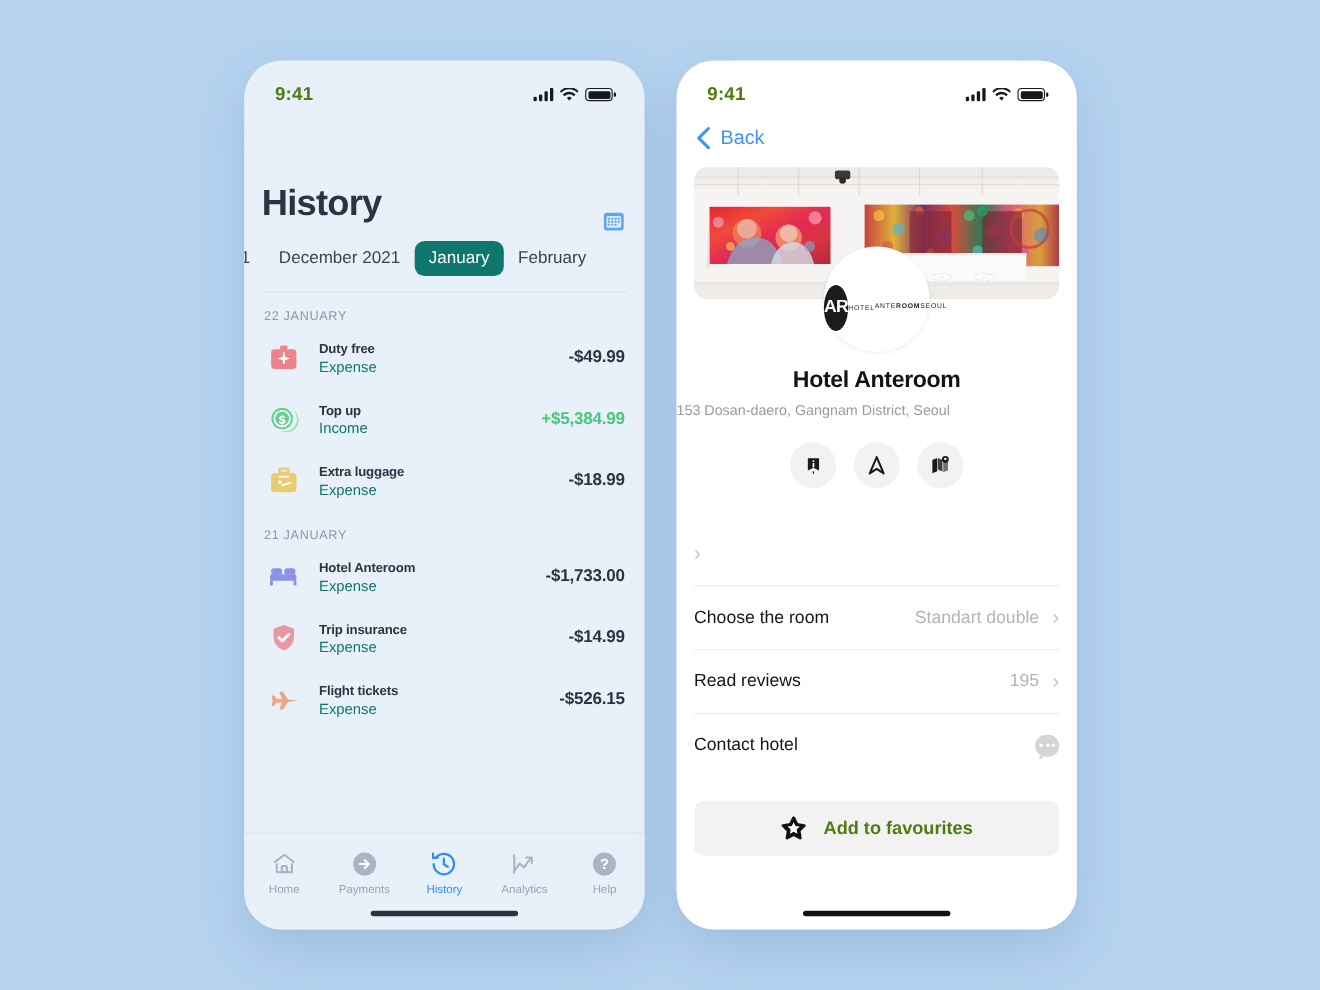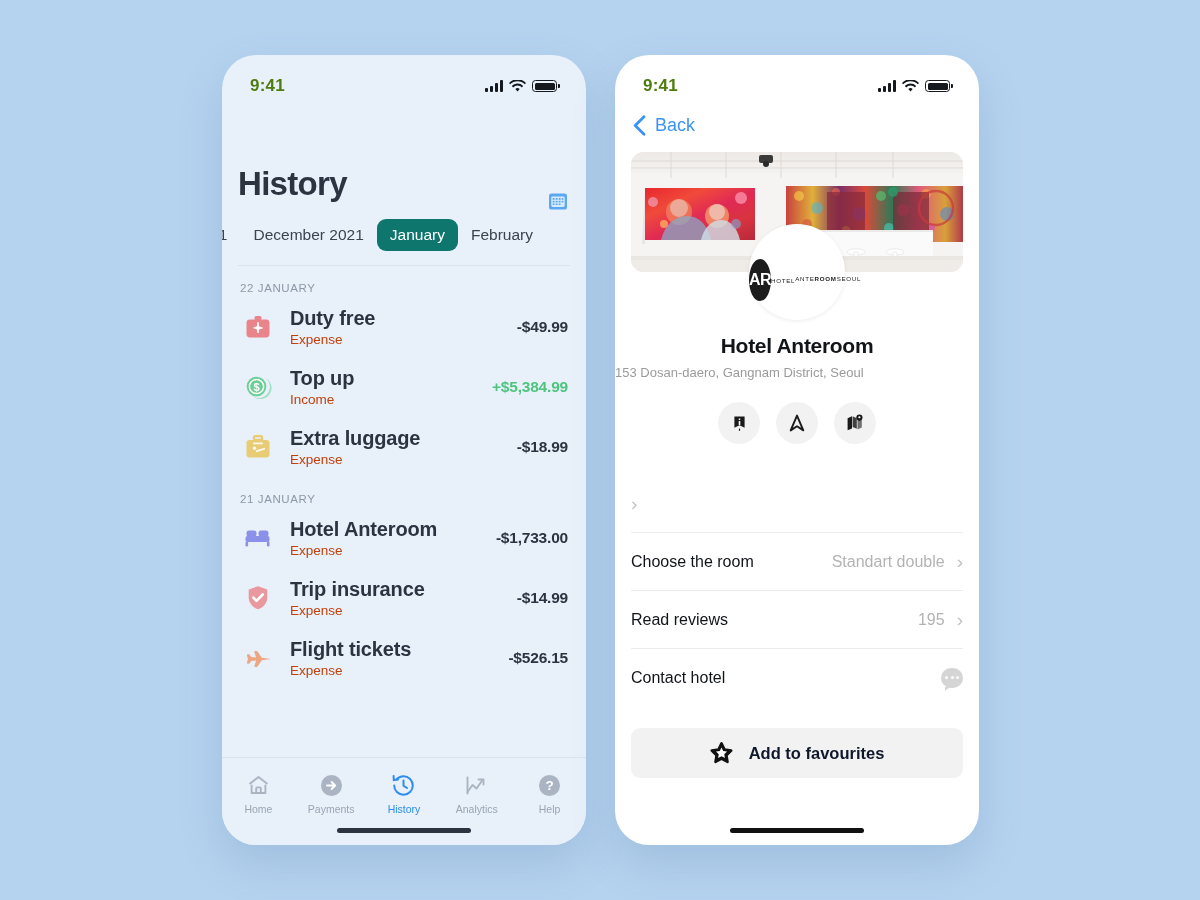--- a/index.html
+++ b/index.html
@@ -61,22 +61,22 @@
   
   .tx-scroll { padding: 0 18px; }
   .day-label {
     font-size: 11.5px; letter-spacing: .6px; color: #8d98a7;
     padding: 16px 0 3px 0; font-weight: 400;
   }
   .tx-row { display: flex; align-items: center; padding: 10px 0; min-height: 56px; }
   .tx-ico { width: 36px; height: 36px; flex: 0 0 36px; margin-right: 14px;
             display: flex; align-items: center; justify-content: center; }
   .tx-mid { flex: 1 1 auto; min-width: 0; }
-  .tx-name { font-size: 20px; font-weight: 700; color: #2b3440; letter-spacing: -.15px; }
-  .tx-type { font-size: 13.5px; color: #c2410c; margin-top: 2px; }
+  .tx-name { font-size: 12px; font-weight: 700; color: #2b3440; letter-spacing: -.15px; }
+  .tx-type { font-size: 13.5px; color: #0f766e; margin-top: 2px; }
   .tx-amt { font-size: 15.5px; font-weight: 700; color: #2b3440; letter-spacing: -.2px; white-space: nowrap; }
   .tx-amt.income { color: #4ec47f; }
 
   
   .tabbar {
     position: absolute; left: 0; right: 0; bottom: 0; height: 88px;
     background: #e8f0fa; border-top: 1px solid #dae4f0;
     display: flex; align-items: flex-start; padding-top: 14px;
   }
   .tab { flex: 1; display: flex; flex-direction: column; align-items: center; gap: 5px; }
@@ -145,21 +145,21 @@
   .dots-btn i { width: 3px; height: 3px; border-radius: 50%; background: #fff; display: block; }
   .dots-btn::after {
     content: ""; position: absolute; left: 4px; bottom: -3px;
     border-left: 5px solid #d5d5d5; border-bottom: 4px solid transparent;
   }
   .fav-btn {
     margin: 22px 16px 0 16px; height: 50px; border-radius: 9px;
     background: #f2f2f2; display: flex; align-items: center;
     justify-content: center; gap: 16px;
   }
-  .fav-label { font-size: 16.5px; font-weight: 700; color: #0f172a; }
+  .fav-label { font-size: 16.5px; font-weight: 700; color: #4d7c0f; }
 </style>
 </head>
 <body>
 
 <div class="stage">
 
   <div class="phone" id="phone-left">
 
     <div class="statusbar">
       <div class="sb-time">9:41</div>

